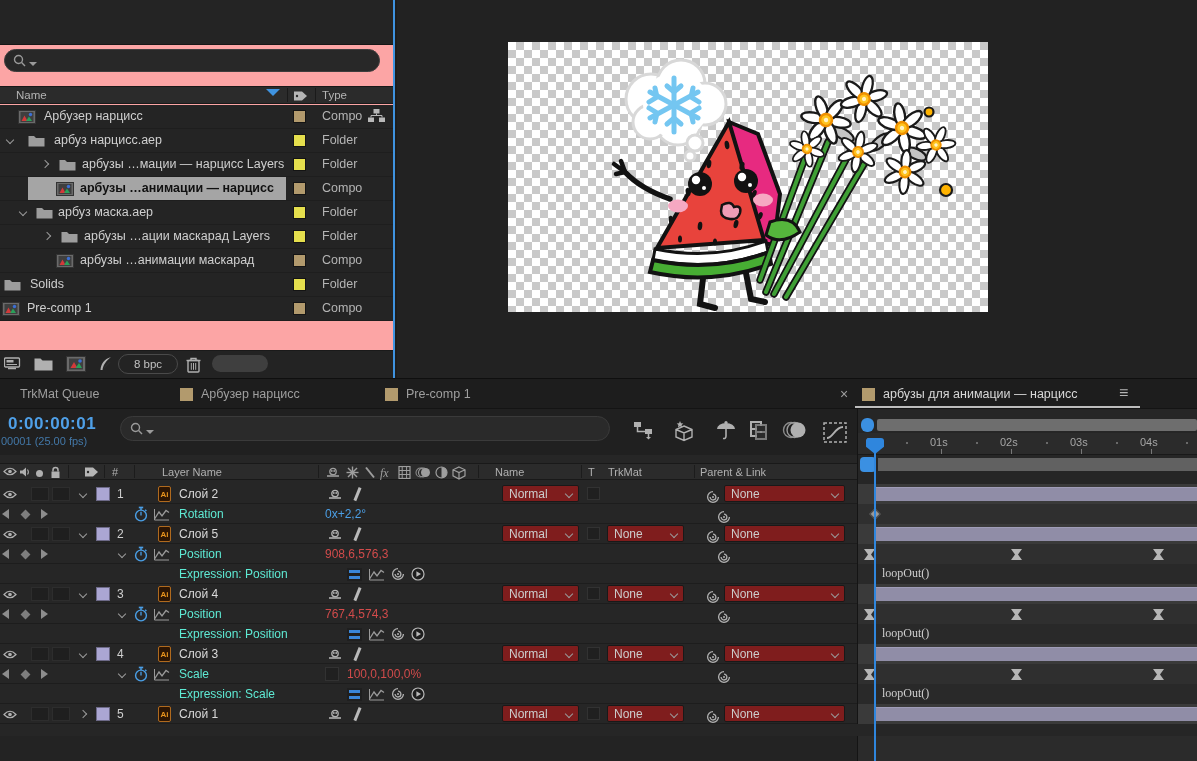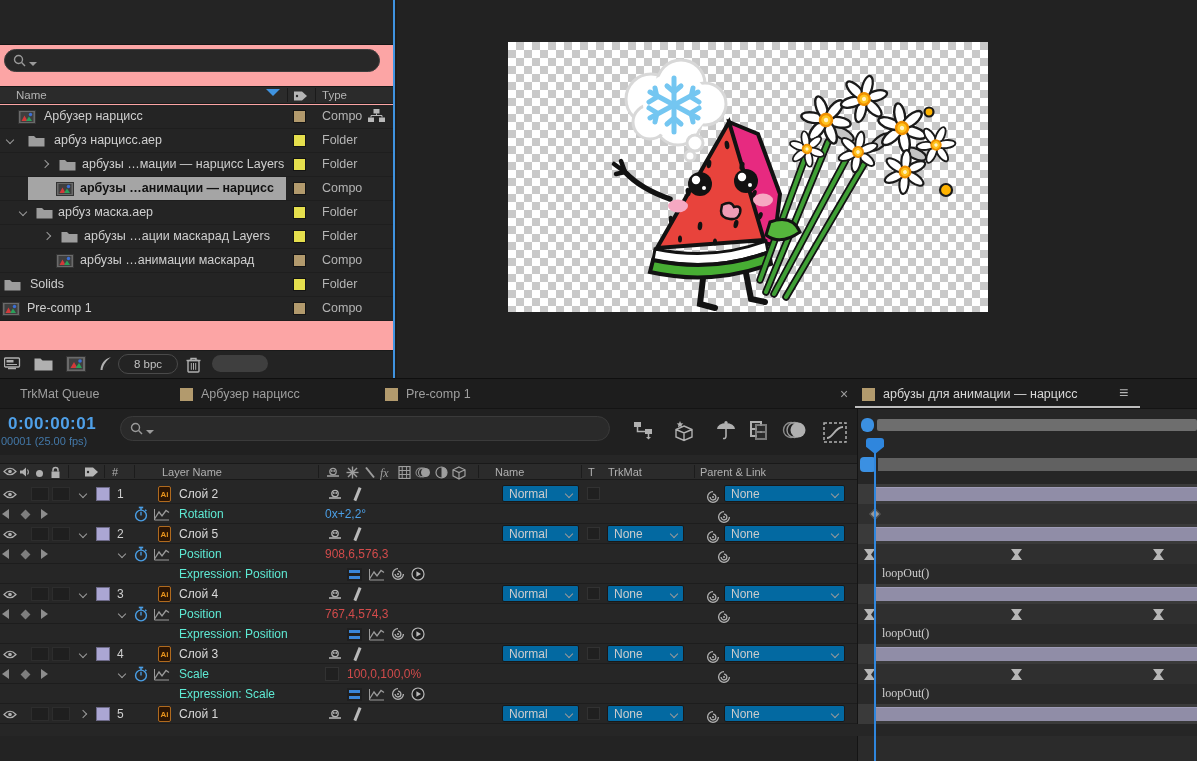--- a/index.html
+++ b/index.html
@@ -71,21 +71,21 @@
 .tri-l{width:0;height:0;border-top:5px solid transparent;border-bottom:5px solid transparent;border-right:7px solid #8d8d8d}
 .tri-r{width:0;height:0;border-top:5px solid transparent;border-bottom:5px solid transparent;border-left:7px solid #8d8d8d}
 .kdm{width:7px;height:7px;background:#7e7e7e;transform:rotate(45deg)}
 .x-pchev{left:119px}.x-stop{left:133px}.x-graph{left:153px}
 .x-pname{left:179px;color:#5eead4}
 .x-val{left:325px}.x-val2{left:347px}
 .x-link{left:325px;top:3px;width:14px;height:14px;background:#202020;border:1px solid #323232}
 .blue{color:#4b9fe6}.red{color:#d24b4b}
 .x-shy{left:328px}.x-slash{left:356px}
 .slash{width:2.5px;height:14px;background:#b9b9b9;transform:rotate(22deg)}
-.dd{height:17px;top:1px;background:#0369a1;border:1px solid #191919;border-radius:2px;display:flex;align-items:center;justify-content:space-between;padding:0 6px;color:#cccccc}
+.dd{height:17px;top:1px;background:#7f1d1d;border:1px solid #191919;border-radius:2px;display:flex;align-items:center;justify-content:space-between;padding:0 6px;color:#cccccc}
 .x-mode{left:502px;width:77px}.x-trk{left:607px;width:77px}.x-par{left:724px;width:121px}
 .x-t{left:587px;top:3px;width:13px;height:13px;background:#202020;border:1px solid #323232}
 .x-pick{left:706px;top:3px}.x-pick2{left:717px;top:3px}
 .x-eicons{left:347px;gap:6px}
 .eq{width:15px;height:13px;background:#1f1f1f;display:flex;flex-direction:column;justify-content:center;gap:3px;align-items:center}
 .eq i{display:block;width:11px;height:3px;background:#3a86d8}
 .g{position:absolute;left:857px;right:0;top:0;height:20px;border-left:1px solid #141414}
 .g-layer{background:#3a3a3a}.g-prop{background:#2f2f2f}.g-expr{background:#292929}
 .bar{position:absolute;left:18px;right:0;top:3px;height:14px;background:#908da7;border-top:1px solid #a09db8}
 .kd{position:absolute;left:13px;top:6px;width:8px;height:8px;background:#9a9a9a;border:1px solid #4a4a4a;transform:rotate(45deg)}
@@ -489,20 +489,36 @@
           <svg width="26" height="24" viewBox="0 0 26 24">
             <rect x="2" y="3" width="22" height="19" stroke="#b0b0b0" fill="none" stroke-width="1.5" stroke-dasharray="3 2"></rect>
             <path d="M5 18 C11 18 13 7 21 7" stroke="#b0b0b0" fill="none" stroke-width="1.8"></path>
           </svg>
         </span>
     </div>
 
     <div class="rt">
       <div class="nav-handle"></div>
       <div class="nav-bar"></div>
+      <div class="ruler">
+        <span class="rl" style="left:8px">0s</span>
+        <span class="rl" style="left:72px">01s</span>
+        <span class="rl" style="left:142px">02s</span>
+        <span class="rl" style="left:212px">03s</span>
+        <span class="rl" style="left:282px">04s</span>
+        <span class="tick" style="left:83px"></span>
+          <span class="tick" style="left:153px"></span>
+        <span class="tick" style="left:223px"></span>
+          <span class="tick" style="left:293px"></span>
+        <span class="dot" style="left:48px"></span>
+          <span class="dot" style="left:118px"></span>
+        <span class="dot" style="left:188px"></span>
+          <span class="dot" style="left:258px"></span>
+          <span class="dot" style="left:328px"></span>
+      </div>
       <div class="wa-bar"></div>
       <div class="wa-handle"></div>
     </div>
 
     <div class="tl-head">
       <span class="hi" style="left:3px">
           <svg width="14" height="11" viewBox="0 0 14 11">
             <path d="M1 5.5 Q7 -1 13 5.5 Q7 12 1 5.5 Z" fill="none" stroke="#b0b0b0" stroke-width="1.2"></path>
             <circle cx="7" cy="5.5" r="1.8" fill="#b0b0b0"></circle>
           </svg>

